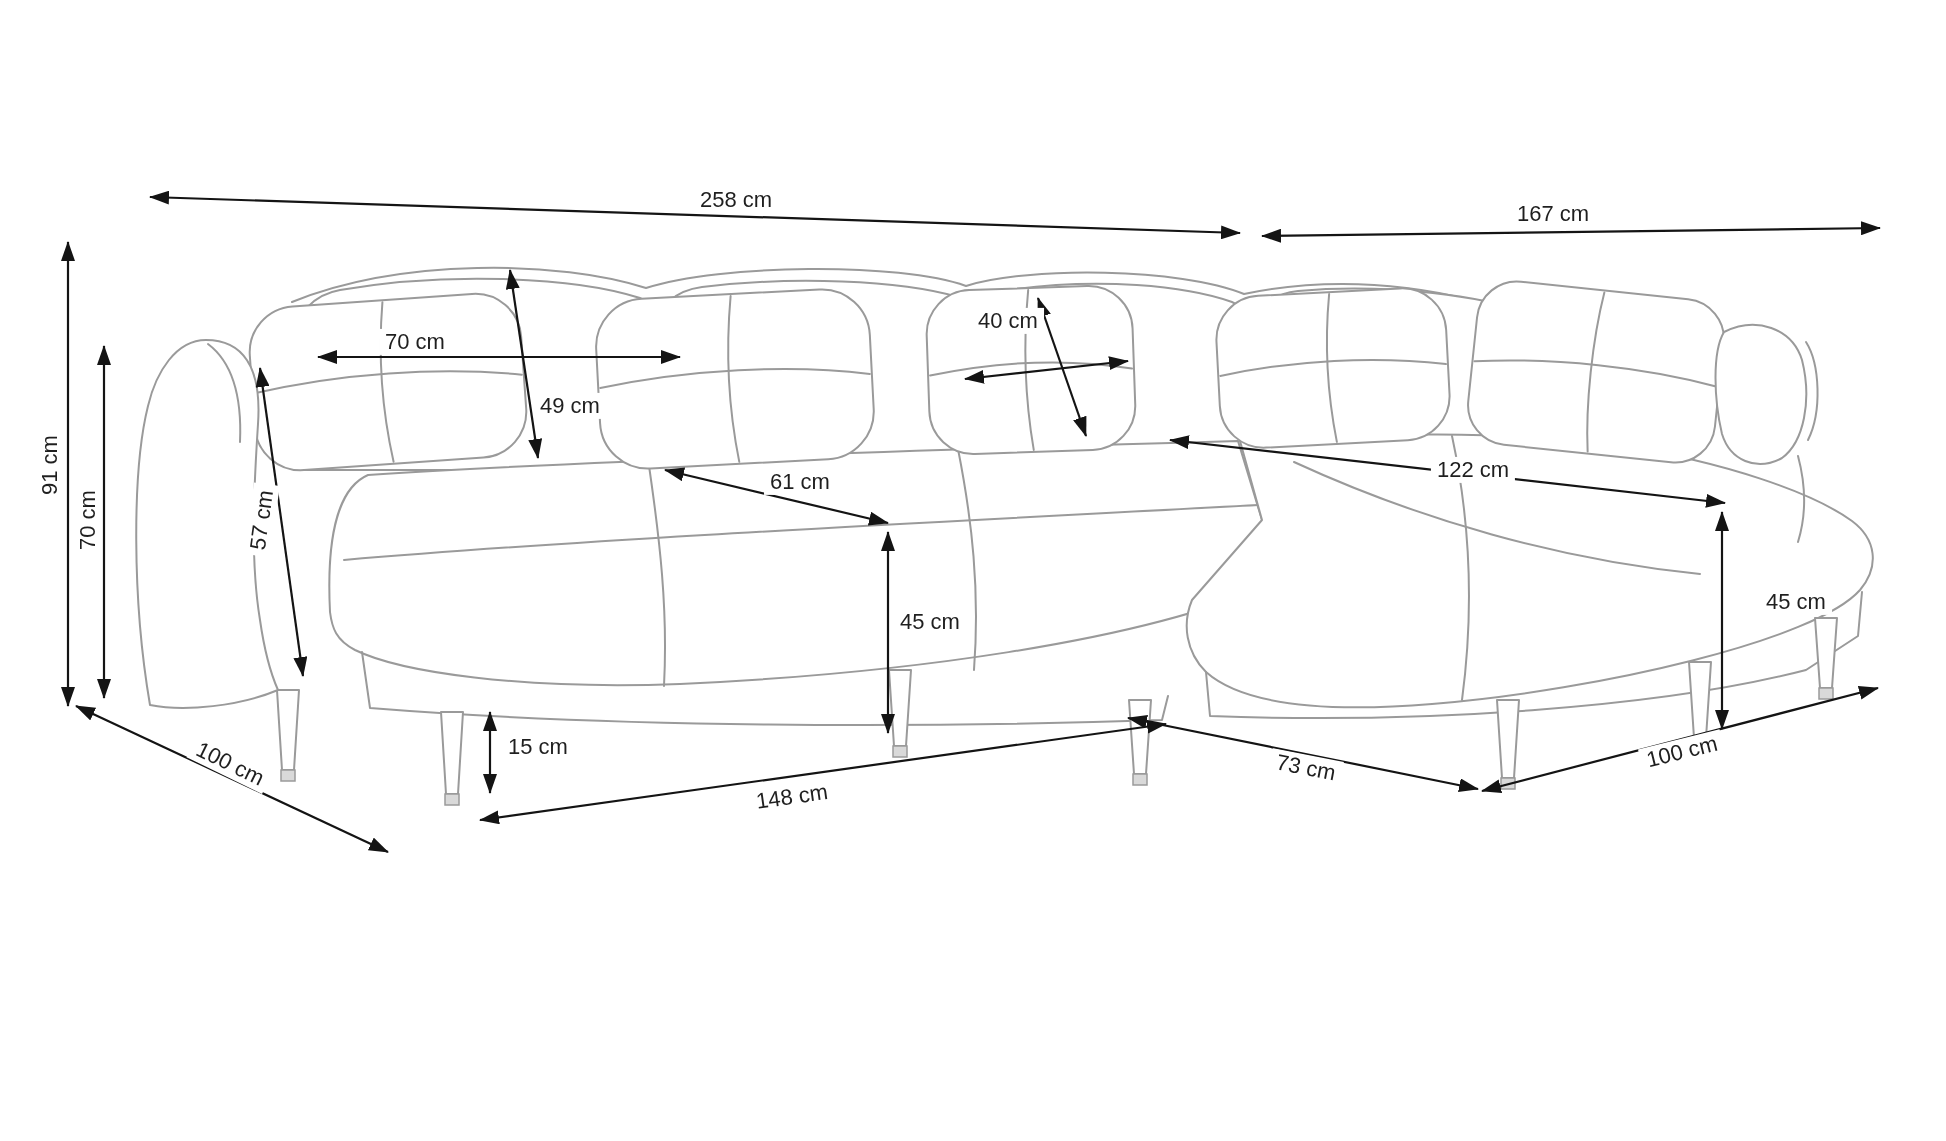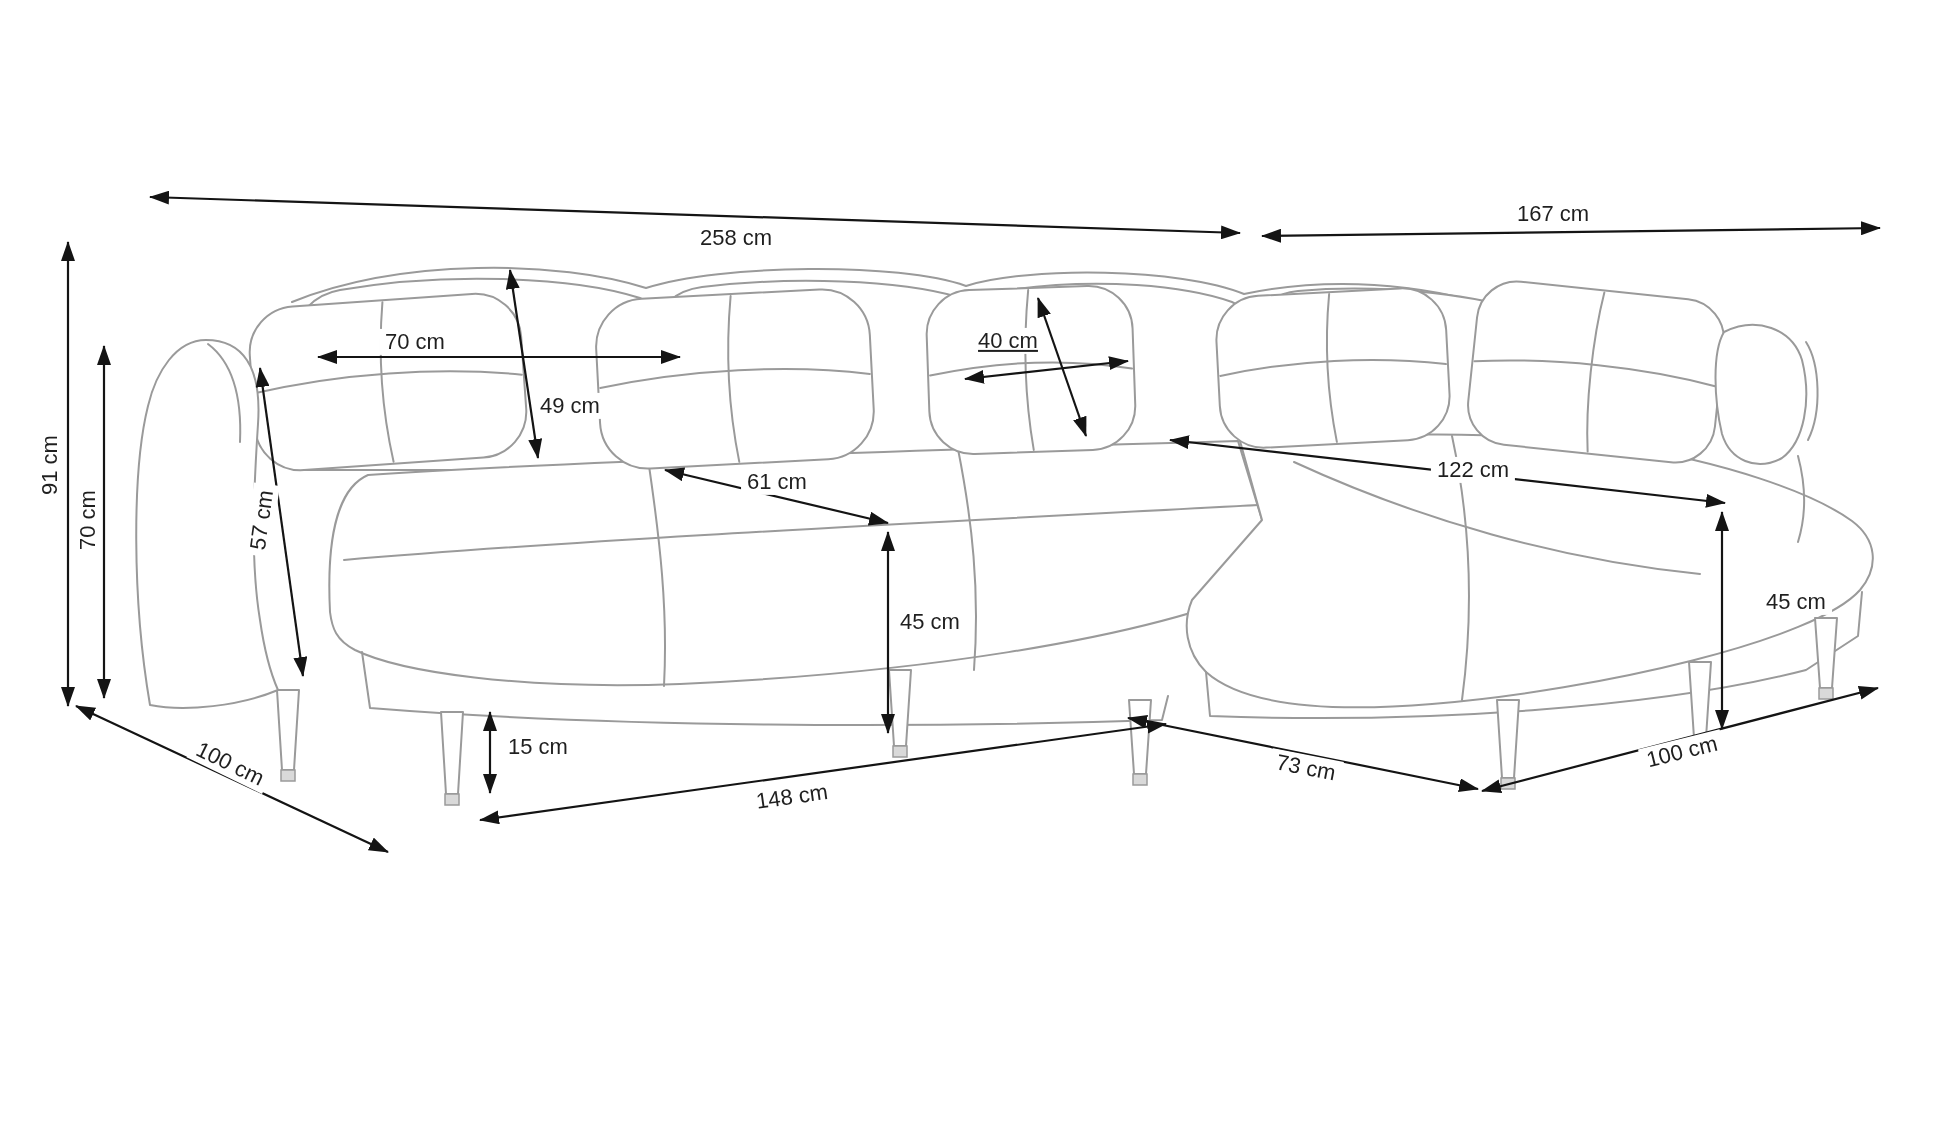--- a/index.html
+++ b/index.html
@@ -130,29 +130,29 @@
       <line class="arrow" x1="888" y1="532" x2="888" y2="733" marker-start="url(#ah-start)" marker-end="url(#ah-end)"></line>
       <line class="arrow" x1="1722" y1="512" x2="1722" y2="729" marker-start="url(#ah-start)" marker-end="url(#ah-end)"></line>
       <line class="arrow" x1="490" y1="712" x2="490" y2="793" marker-start="url(#ah-start)" marker-end="url(#ah-end)"></line>
       <line class="arrow" x1="480" y1="820" x2="1166" y2="724" marker-start="url(#ah-start)" marker-end="url(#ah-end)"></line>
       <line class="arrow" x1="1128" y1="718" x2="1478" y2="789" marker-start="url(#ah-start)" marker-end="url(#ah-end)"></line>
       <line class="arrow" x1="1482" y1="791" x2="1878" y2="688" marker-start="url(#ah-start)" marker-end="url(#ah-end)"></line>
       <line class="arrow" x1="76" y1="706" x2="388" y2="852" marker-start="url(#ah-start)" marker-end="url(#ah-end)"></line>
     </g>
   </svg>
 
-  <div class="dim" style="left:736px;top:200px;margin-top:38px;">258 cm</div>
+  <div class="dim" style="left:736px;top:200px;">258 cm</div>
   <div class="dim" style="left:1553px;top:214px;">167 cm</div>
   <div class="dim" style="left:50px;top:465px;transform:translate(-50%,-50%) rotate(-90deg);">91 cm</div>
   <div class="dim" style="left:88px;top:520px;transform:translate(-50%,-50%) rotate(-90deg);">70 cm</div>
   <div class="dim" style="left:415px;top:342px;">70 cm</div>
   <div class="dim" style="left:570px;top:390px;margin-top:16px;">49 cm</div>
-  <div class="dim" style="left:1008px;top:341px;text-decoration:underline;">40 cm</div>
+  <div class="dim" style="left:1008px;top:321px;">40 cm</div>
   <div class="dim" style="left:262px;top:520px;transform:translate(-50%,-50%) rotate(-82deg);">57 cm</div>
-  <div class="dim" style="left:777px;top:482px;">61 cm</div>
+  <div class="dim" style="left:800px;top:482px;">61 cm</div>
   <div class="dim" style="left:1425px;top:470px;margin-left:48px;">122 cm</div>
   <div class="dim" style="left:930px;top:622px;">45 cm</div>
   <div class="dim" style="left:1796px;top:602px;">45 cm</div>
   <div class="dim" style="left:538px;top:747px;">15 cm</div>
   <div class="dim" style="left:792px;top:797px;transform:translate(-50%,-50%) rotate(-8deg);">148 cm</div>
   <div class="dim" style="left:1306px;top:768px;transform:translate(-50%,-50%) rotate(11deg);">73 cm</div>
   <div class="dim" style="left:230px;top:764px;transform:translate(-50%,-50%) rotate(26deg);">100 cm</div>
   <div class="dim" style="left:1682px;top:752px;transform:translate(-50%,-50%) rotate(-14deg);">100 cm</div>
 
 </div>

